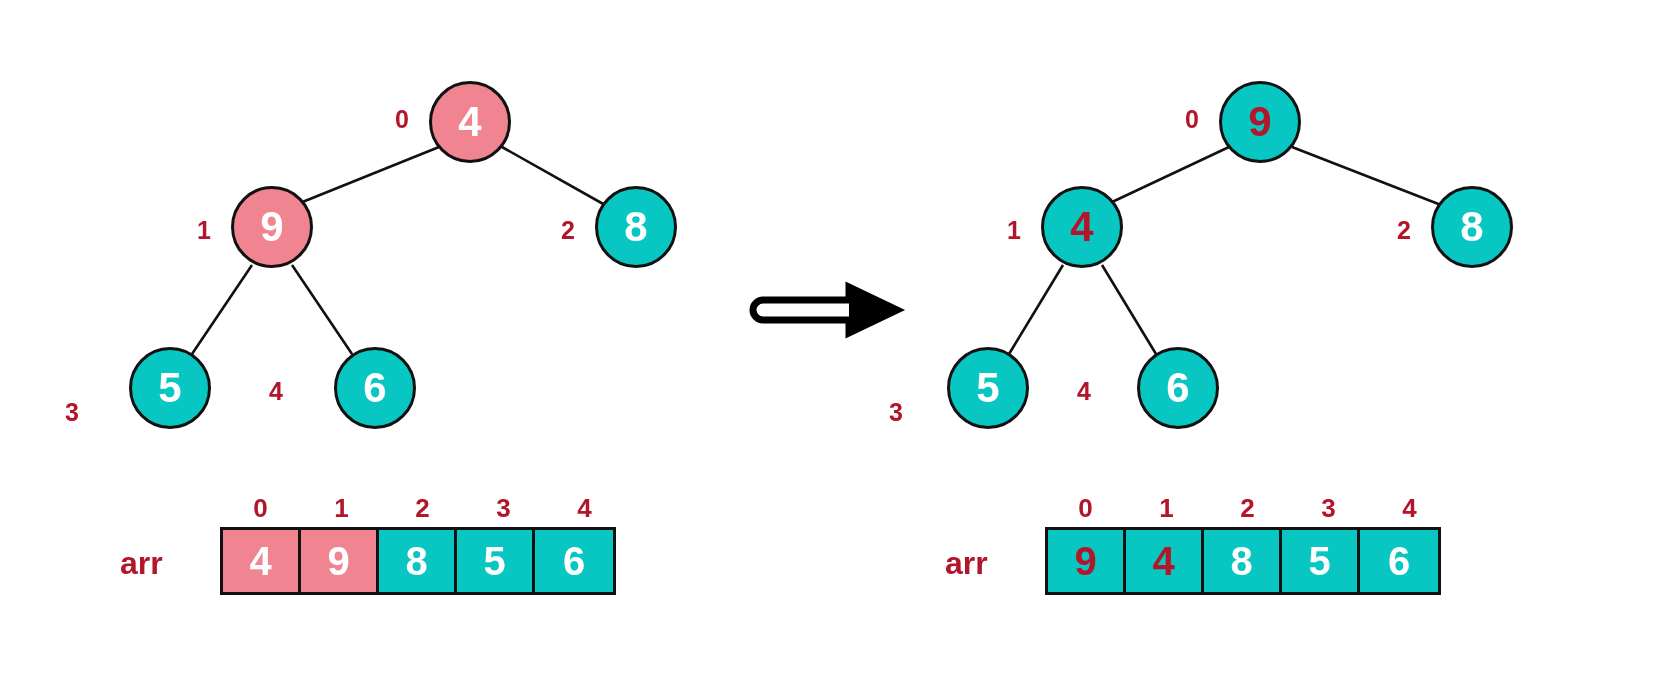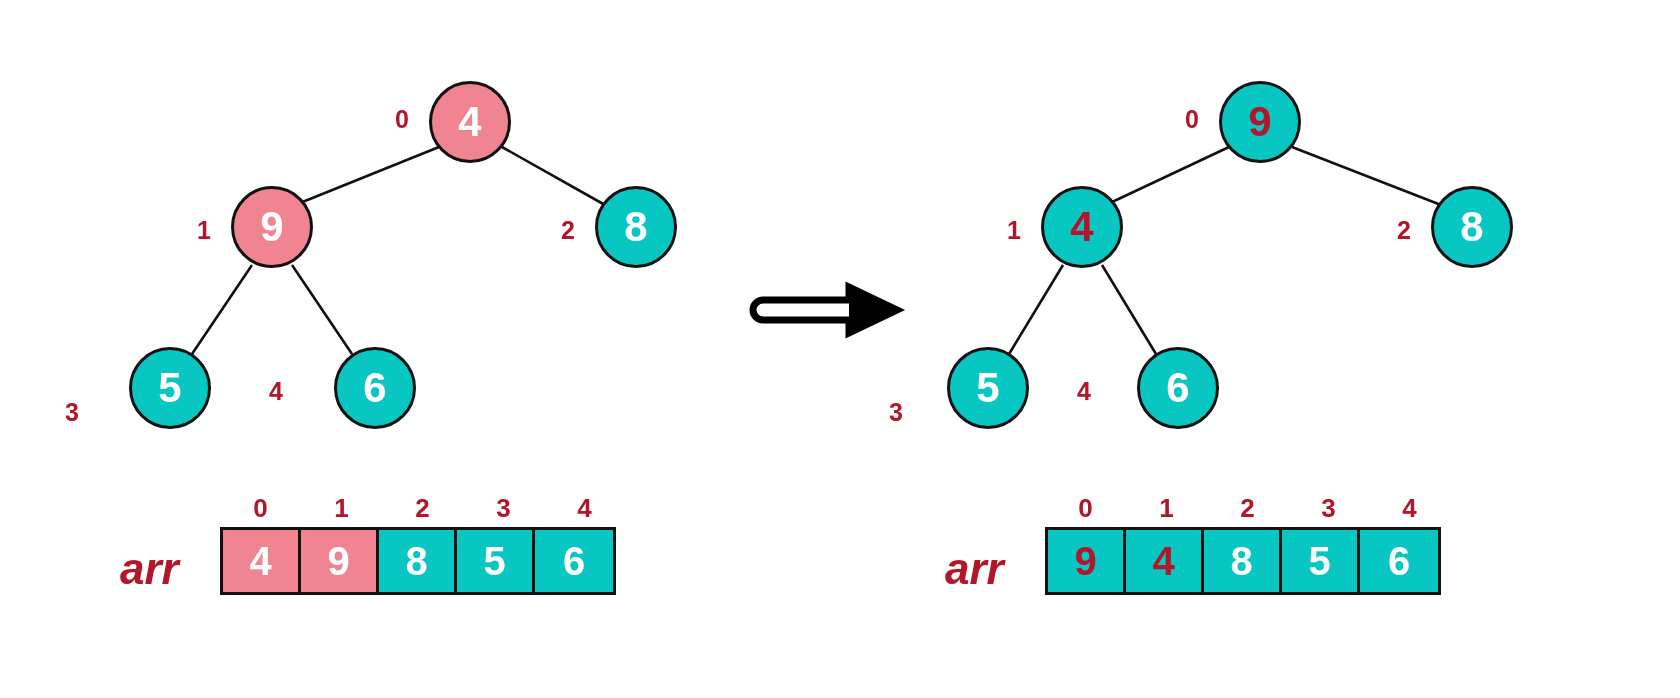--- a/index.html
+++ b/index.html
@@ -76,25 +76,24 @@
 
   
   .array-block {
     position: absolute;
     height: 120px;
   }
   .array-label {
     position: absolute;
     left: 0;
     top: 52px;
-    font-size: 44px;
+    font-size: 32px;
     font-weight: bold;
     color: #B3152A;
     line-height: 1;
-    font-style: italic;
   }
   .array-cells {
     position: absolute;
     left: 100px;
     top: 32px;
     display: flex;
     border: 3px solid #111111;
     box-sizing: content-box;
   }
   .cell {

